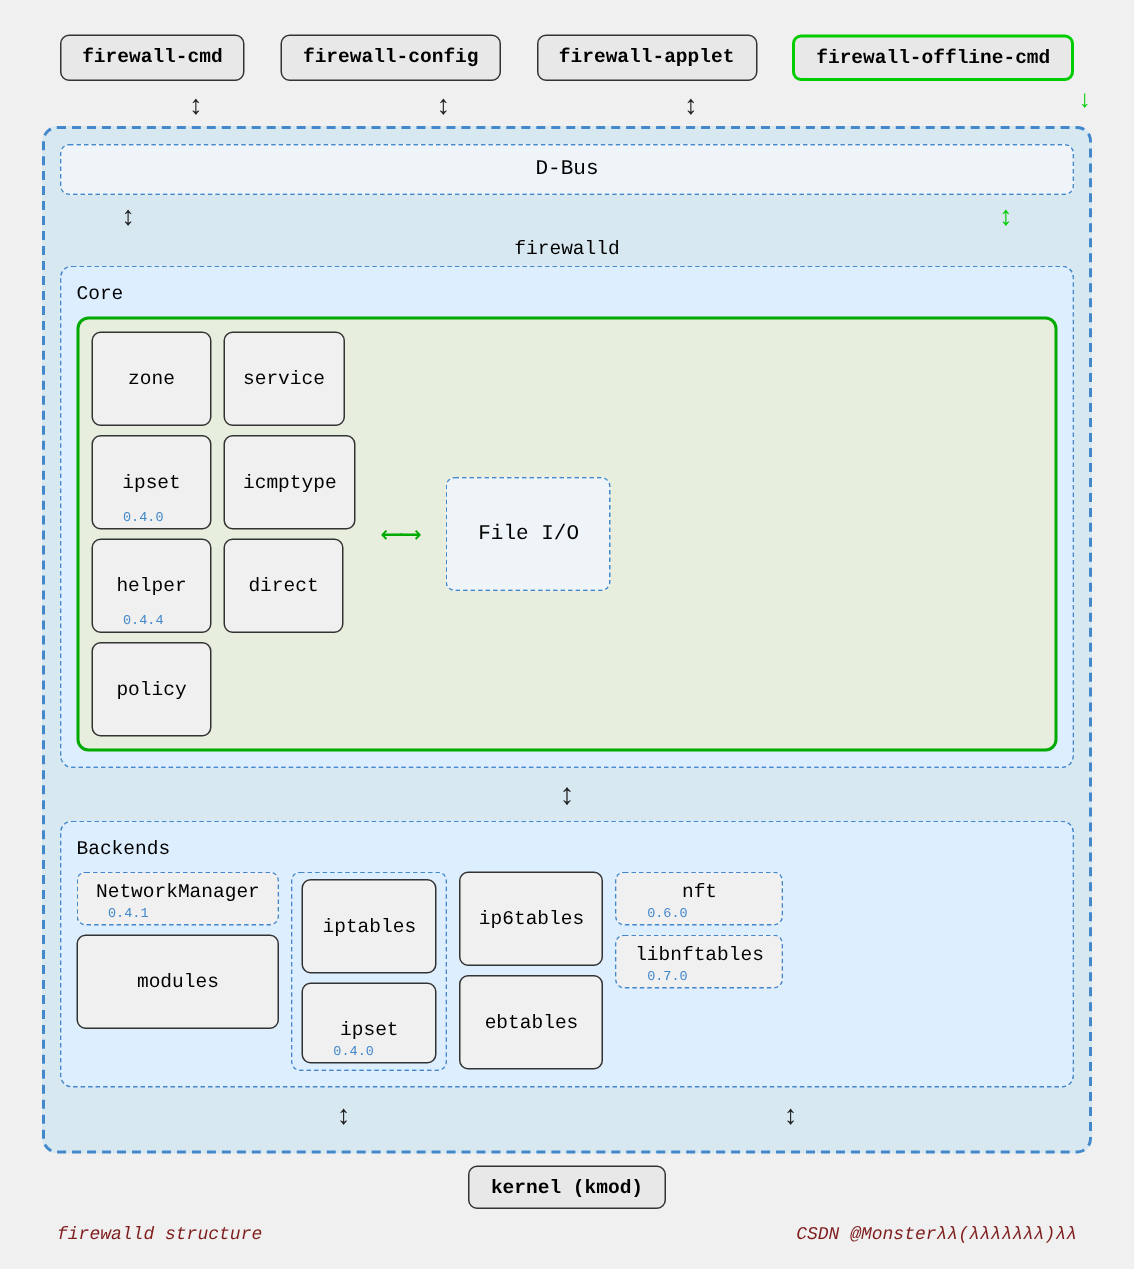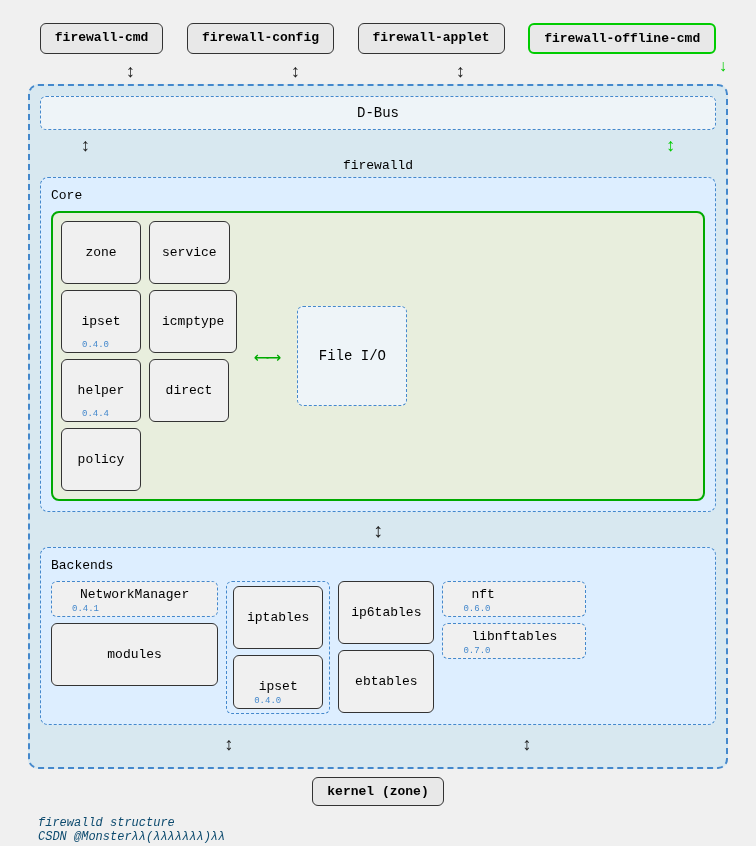--- a/index.html
+++ b/index.html
@@ -122,21 +122,21 @@
       align-items: center;
       justify-content: center;
       flex: 0 0 40px;
     }
 
     .file-io-box {
       border: 1.5px dashed #4488cc;
       border-radius: 6px;
       background: #eef4f8;
       width: 110px;
-      height: 100px;
+      height: 76px;
       display: flex;
       align-items: center;
       justify-content: center;
       font-size: 14px;
       flex: 0 0 110px;
     }
 
     
     .backends-section {
       border: 1.5px dashed #4488cc;
@@ -169,23 +169,22 @@
       font-size: 20px;
     }
 
     
     .footer {
       display: flex;
       justify-content: space-between;
       margin-top: 10px;
       padding: 0 10px;
       font-size: 12px;
-      color: #0c4a6e;
+      color: #7f1d1d;
       font-style: italic;
-      flex-direction: column;
     }
 
     .arrow-container-top {
       display: flex;
       justify-content: space-around;
       padding: 0 20px;
       margin-bottom: 2px;
     }
 
     .dbus-arrows {
@@ -199,25 +198,25 @@
       text-align: center;
       font-size: 18px;
       margin: 4px 0;
     }
 
     
     .item-box-dashed {
       border: 1.5px dashed #4488cc;
       border-radius: 6px;
       background: #f0f0f0;
-      padding: 5px 28px;
+      padding: 5px 12px;
       font-size: 13px;
       position: relative;
       min-width: 80px;
-      text-align: left;
+      text-align: center;
     }
 
     
     .backends-ipset-group {
       border: 1.5px dashed #4488cc;
       border-radius: 6px;
       padding: 4px 6px;
       display: flex;
       flex-direction: column;
       gap: 6px;
@@ -374,21 +373,21 @@
 
     <div style="display:flex; justify-content:space-around; padding: 2px 40px;">
       <span style="font-size:18px; color:#222;">↕</span>
       <span style="font-size:18px; color:#222;">↕</span>
     </div>
 
   </div>
 
   <div class="bottom-boxes">
     <div class="top-box">
-      <span>kernel (zone)</span>
+      <span>kernel (kmod)</span>
     </div>
   </div>
 
   <div class="footer">
     <span>firewalld structure</span>
     <span>CSDN @Monsterλλ(λλλλλλλ)λλ</span>
   </div>
 
 </div>
 

